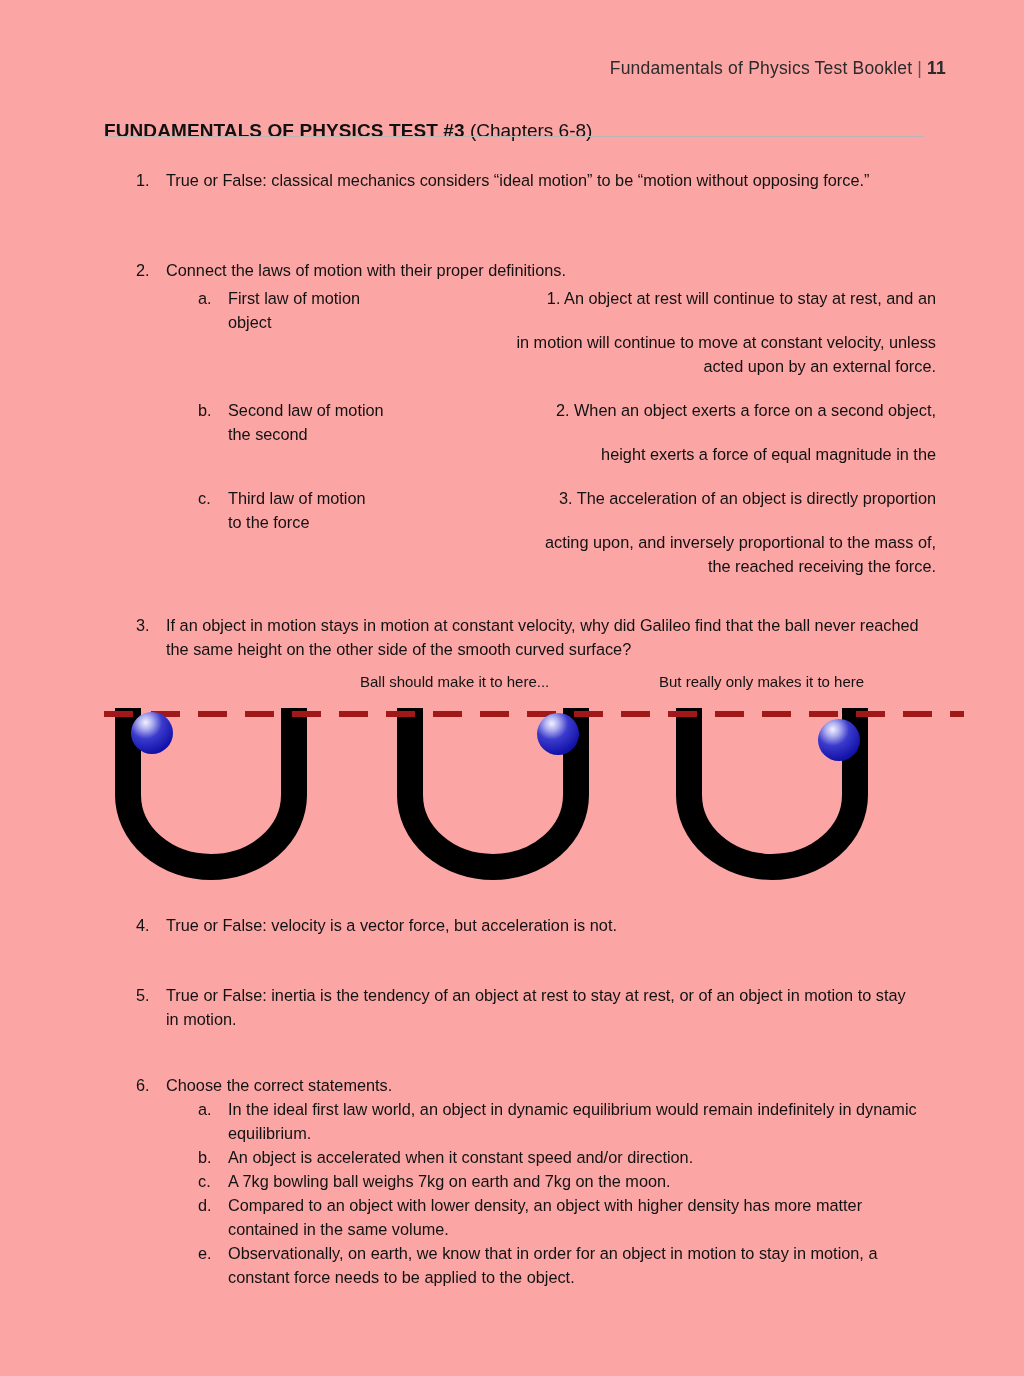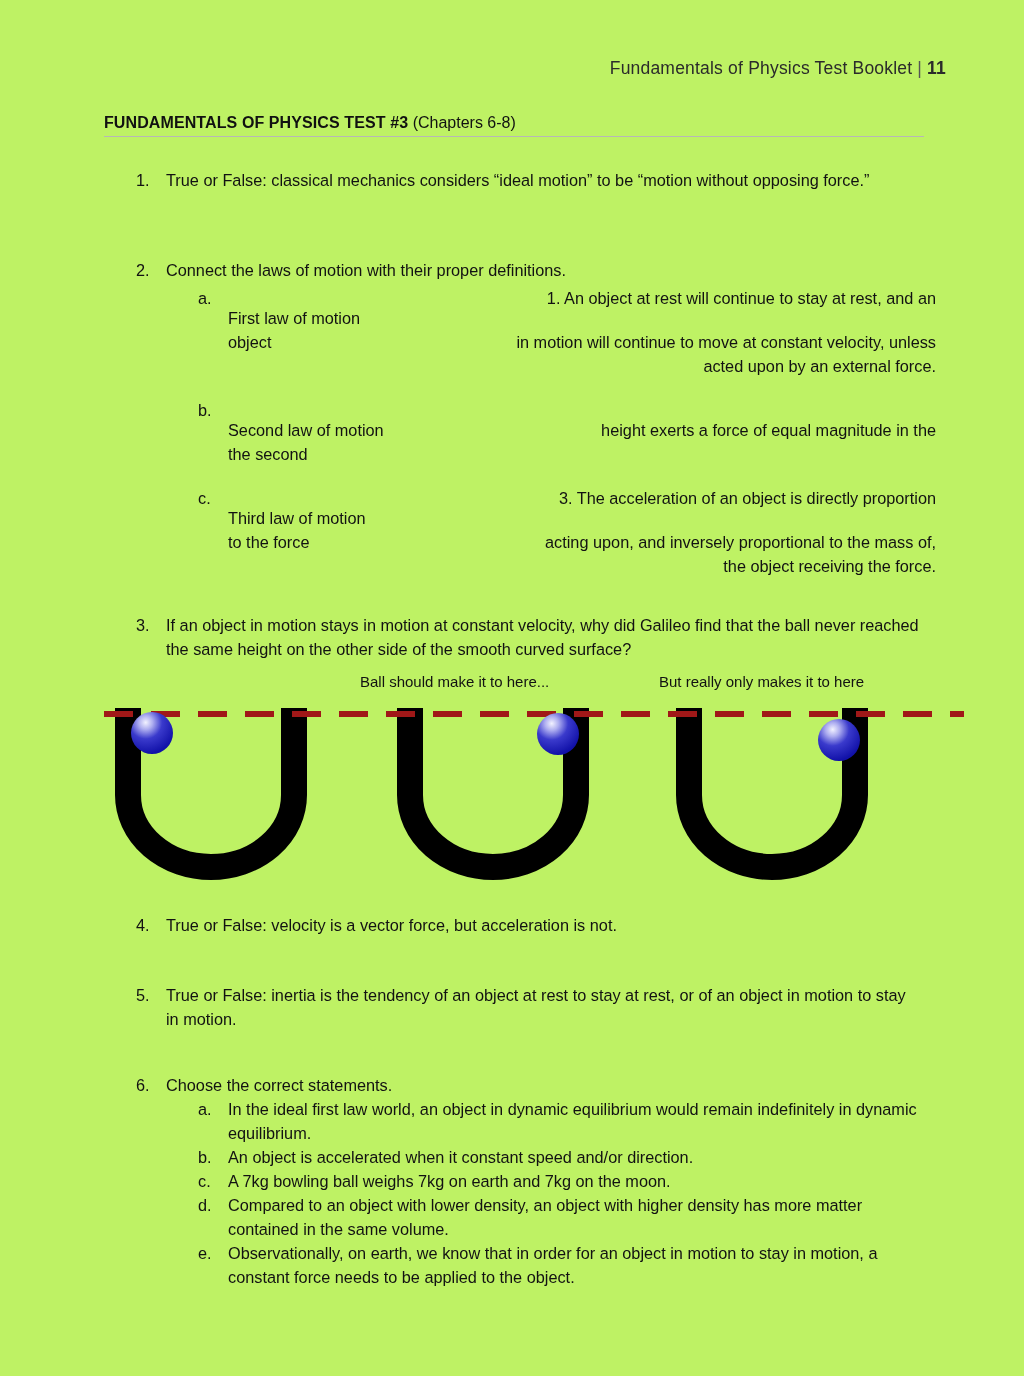--- a/index.html
+++ b/index.html
@@ -9,44 +9,44 @@
     background: #ffffff;
   }
   body {
     font-family: "Liberation Sans", sans-serif;
     color: #141414;
   }
   .page {
     position: relative;
     width: 1024px;
     height: 1376px;
-    background: #bef264;
+    background: #fca5a5;
     overflow: hidden;
     box-sizing: border-box;
     text-decoration: underline;
   }
 
   
   .page-header {
     position: absolute;
     top: 58px;
     right: 78px;
     font-size: 17.5px;
     color: #2b2b2b;
     letter-spacing: .2px;
     white-space: nowrap;
   }
   .page-header .sep { margin: 0 5px; color: #555; }
   .page-header .pgnum { font-weight: bold; }
 
   .doc-title {
     position: absolute;
-    top: 114px;
+    top: 120px;
     left: 104px;
-    font-size: 16px;
+    font-size: 19px;
     color: #111;
     white-space: nowrap;
   }
   .doc-title .bold { font-weight: bold; letter-spacing: .1px; }
   .doc-title .reg  { font-weight: normal; }
 
   .title-rule {
     position: absolute;
     top: 136px;
     left: 104px;
@@ -84,21 +84,20 @@
     margin-bottom: 20px;
   }
   .match-row:last-child { margin-bottom: 0; }
   .ml-letter {
     width: 30px;
     flex: 0 0 30px;
   }
   .ml-term {
     width: 250px;
     flex: 0 0 250px;
-    margin-top: 20px;
   }
   .ml-def { flex: 1; text-align: right; }
   .def-gap { height: 20px; }
 
   
   #q3 { top: 613px; left: 136px; width: 790px; }
 
   
   .cap {
     position: absolute;
@@ -178,36 +177,37 @@
         </div>
       </div>
 
       <div class="match-row">
         <div class="ml-letter">b.</div>
         <div class="ml-term">
           <div>Second law of motion</div>
           <div>the second</div>
         </div>
         <div class="ml-def">
+          <div>2. When an object exerts a force on a second object,</div>
           <div class="def-gap"></div>
           <div>height exerts a force of equal magnitude in the</div>
         </div>
       </div>
 
       <div class="match-row">
         <div class="ml-letter">c.</div>
         <div class="ml-term">
           <div>Third law of motion</div>
           <div>to the force</div>
         </div>
         <div class="ml-def">
           <div>3. The acceleration of an object is directly proportion</div>
           <div class="def-gap"></div>
           <div>acting upon, and inversely proportional to the mass of,</div>
-          <div>the object receiving the force.</div>
+          <div>the reached receiving the force.</div>
         </div>
       </div>
 
     </div>
   </div>
 
   <div class="q" id="q3">
     <div class="q-row">
       <div class="q-num">3.</div>
       <div class="q-body">If an object in motion stays in motion at constant velocity, why did Galileo find that the ball never reached the same height on the other side of the smooth curved surface?</div>

